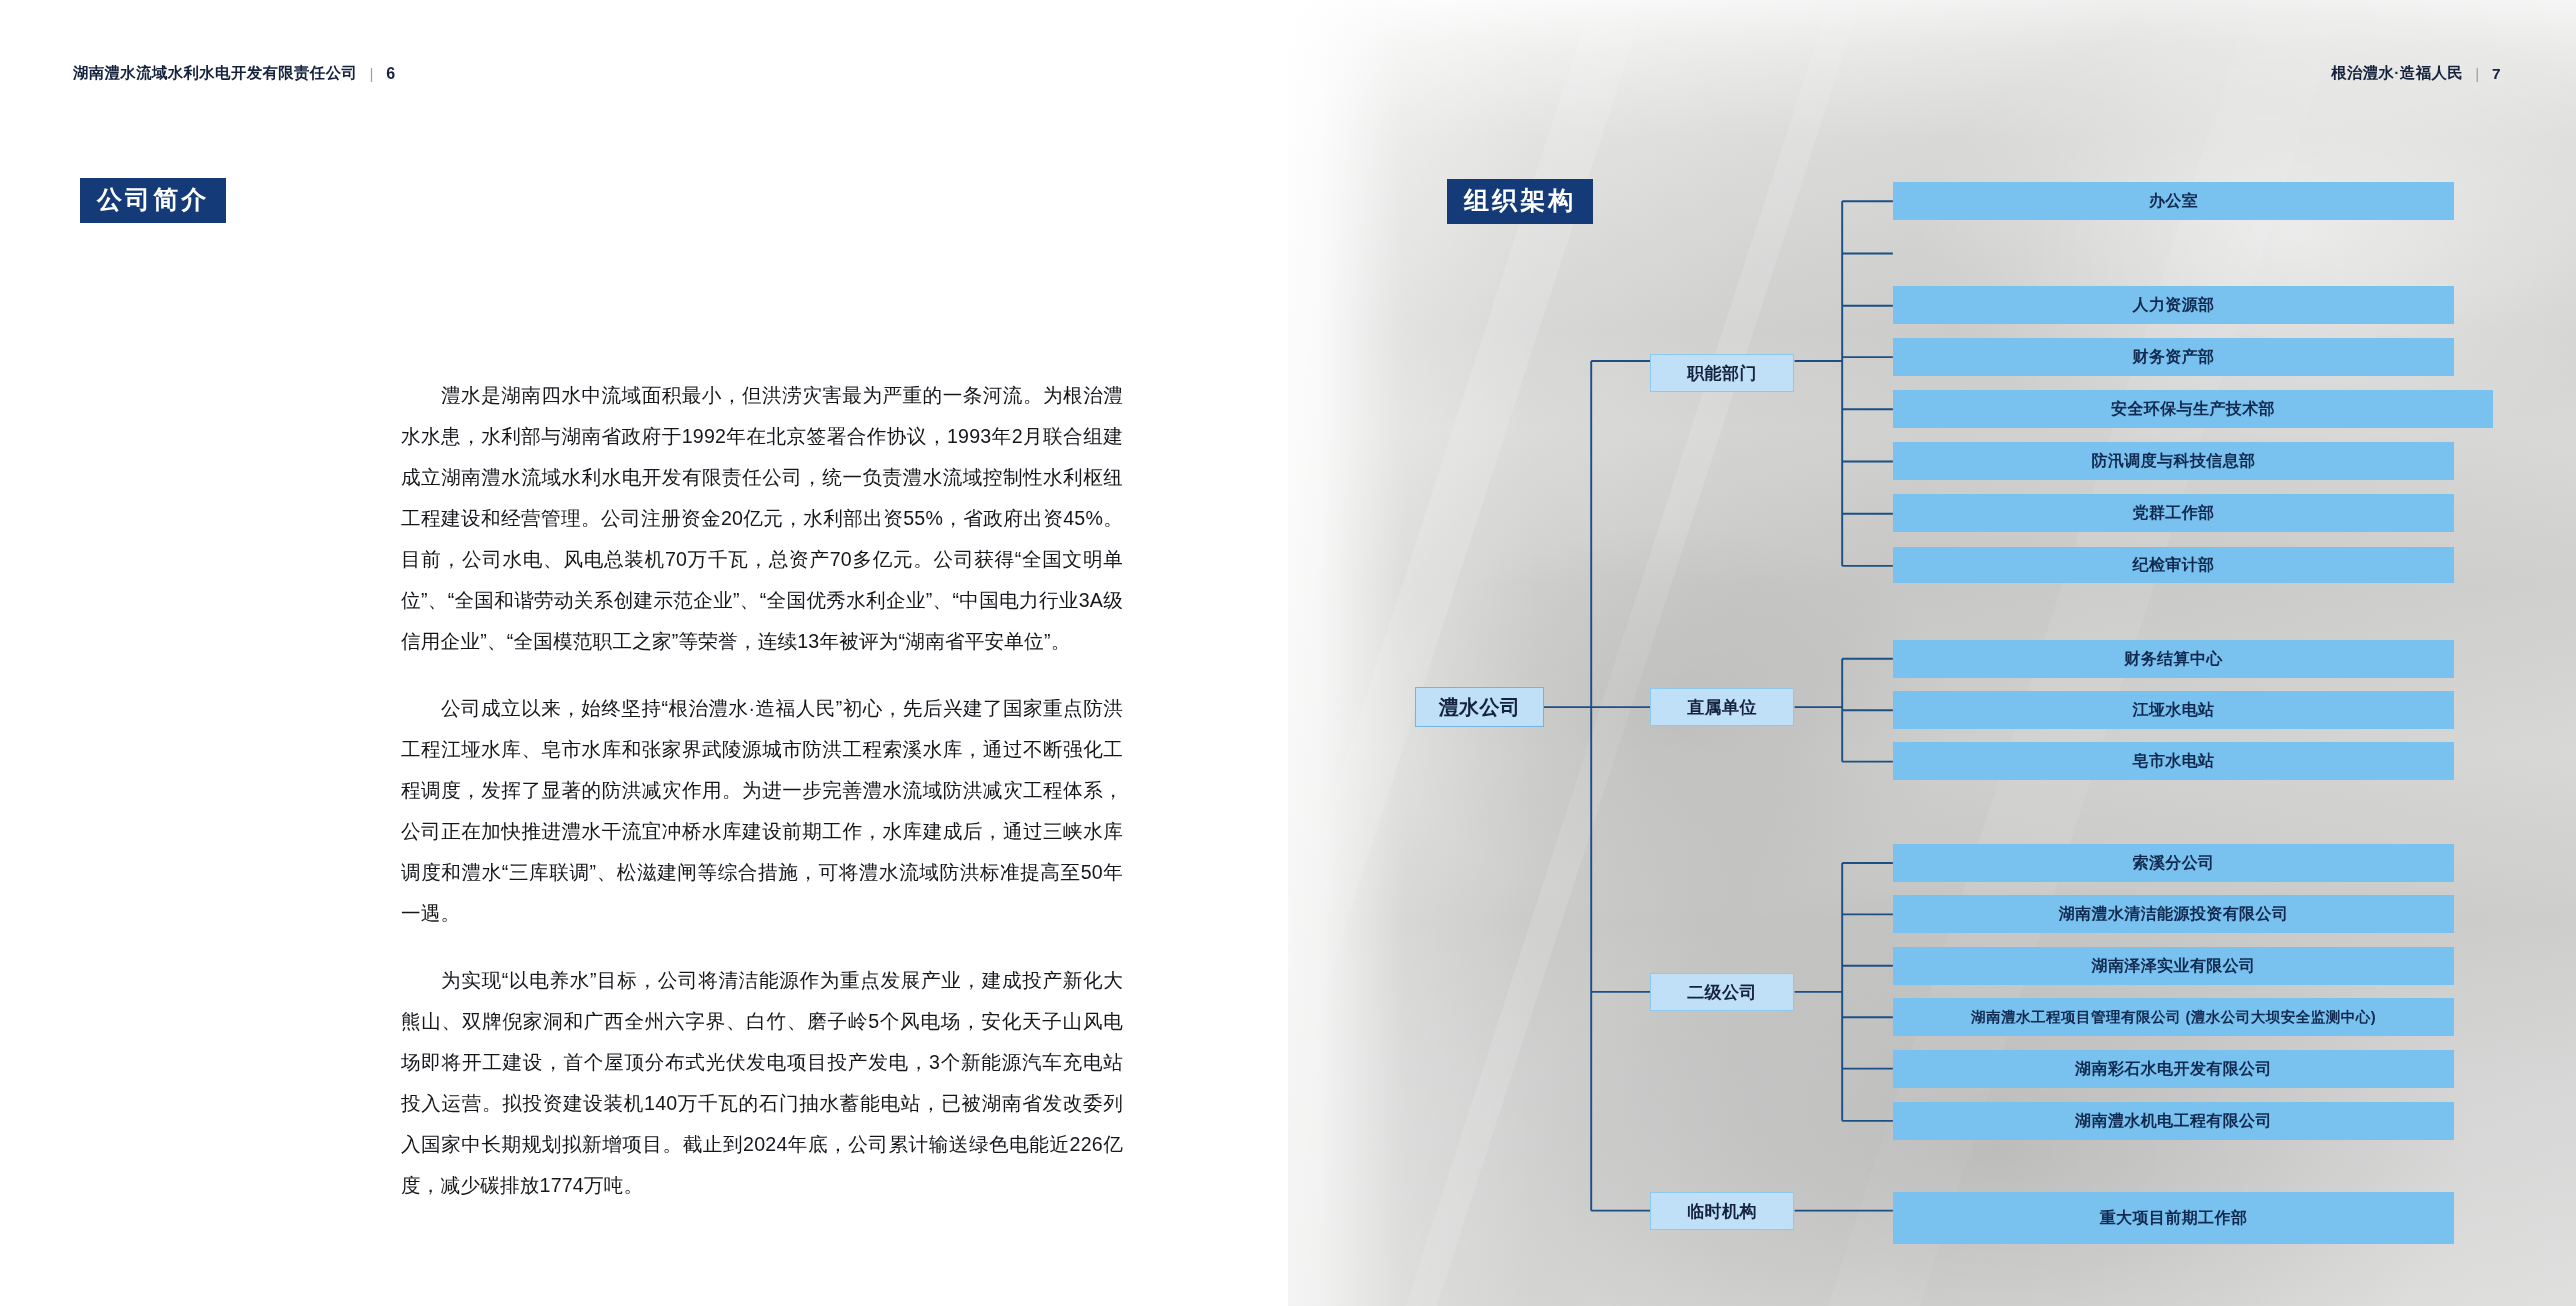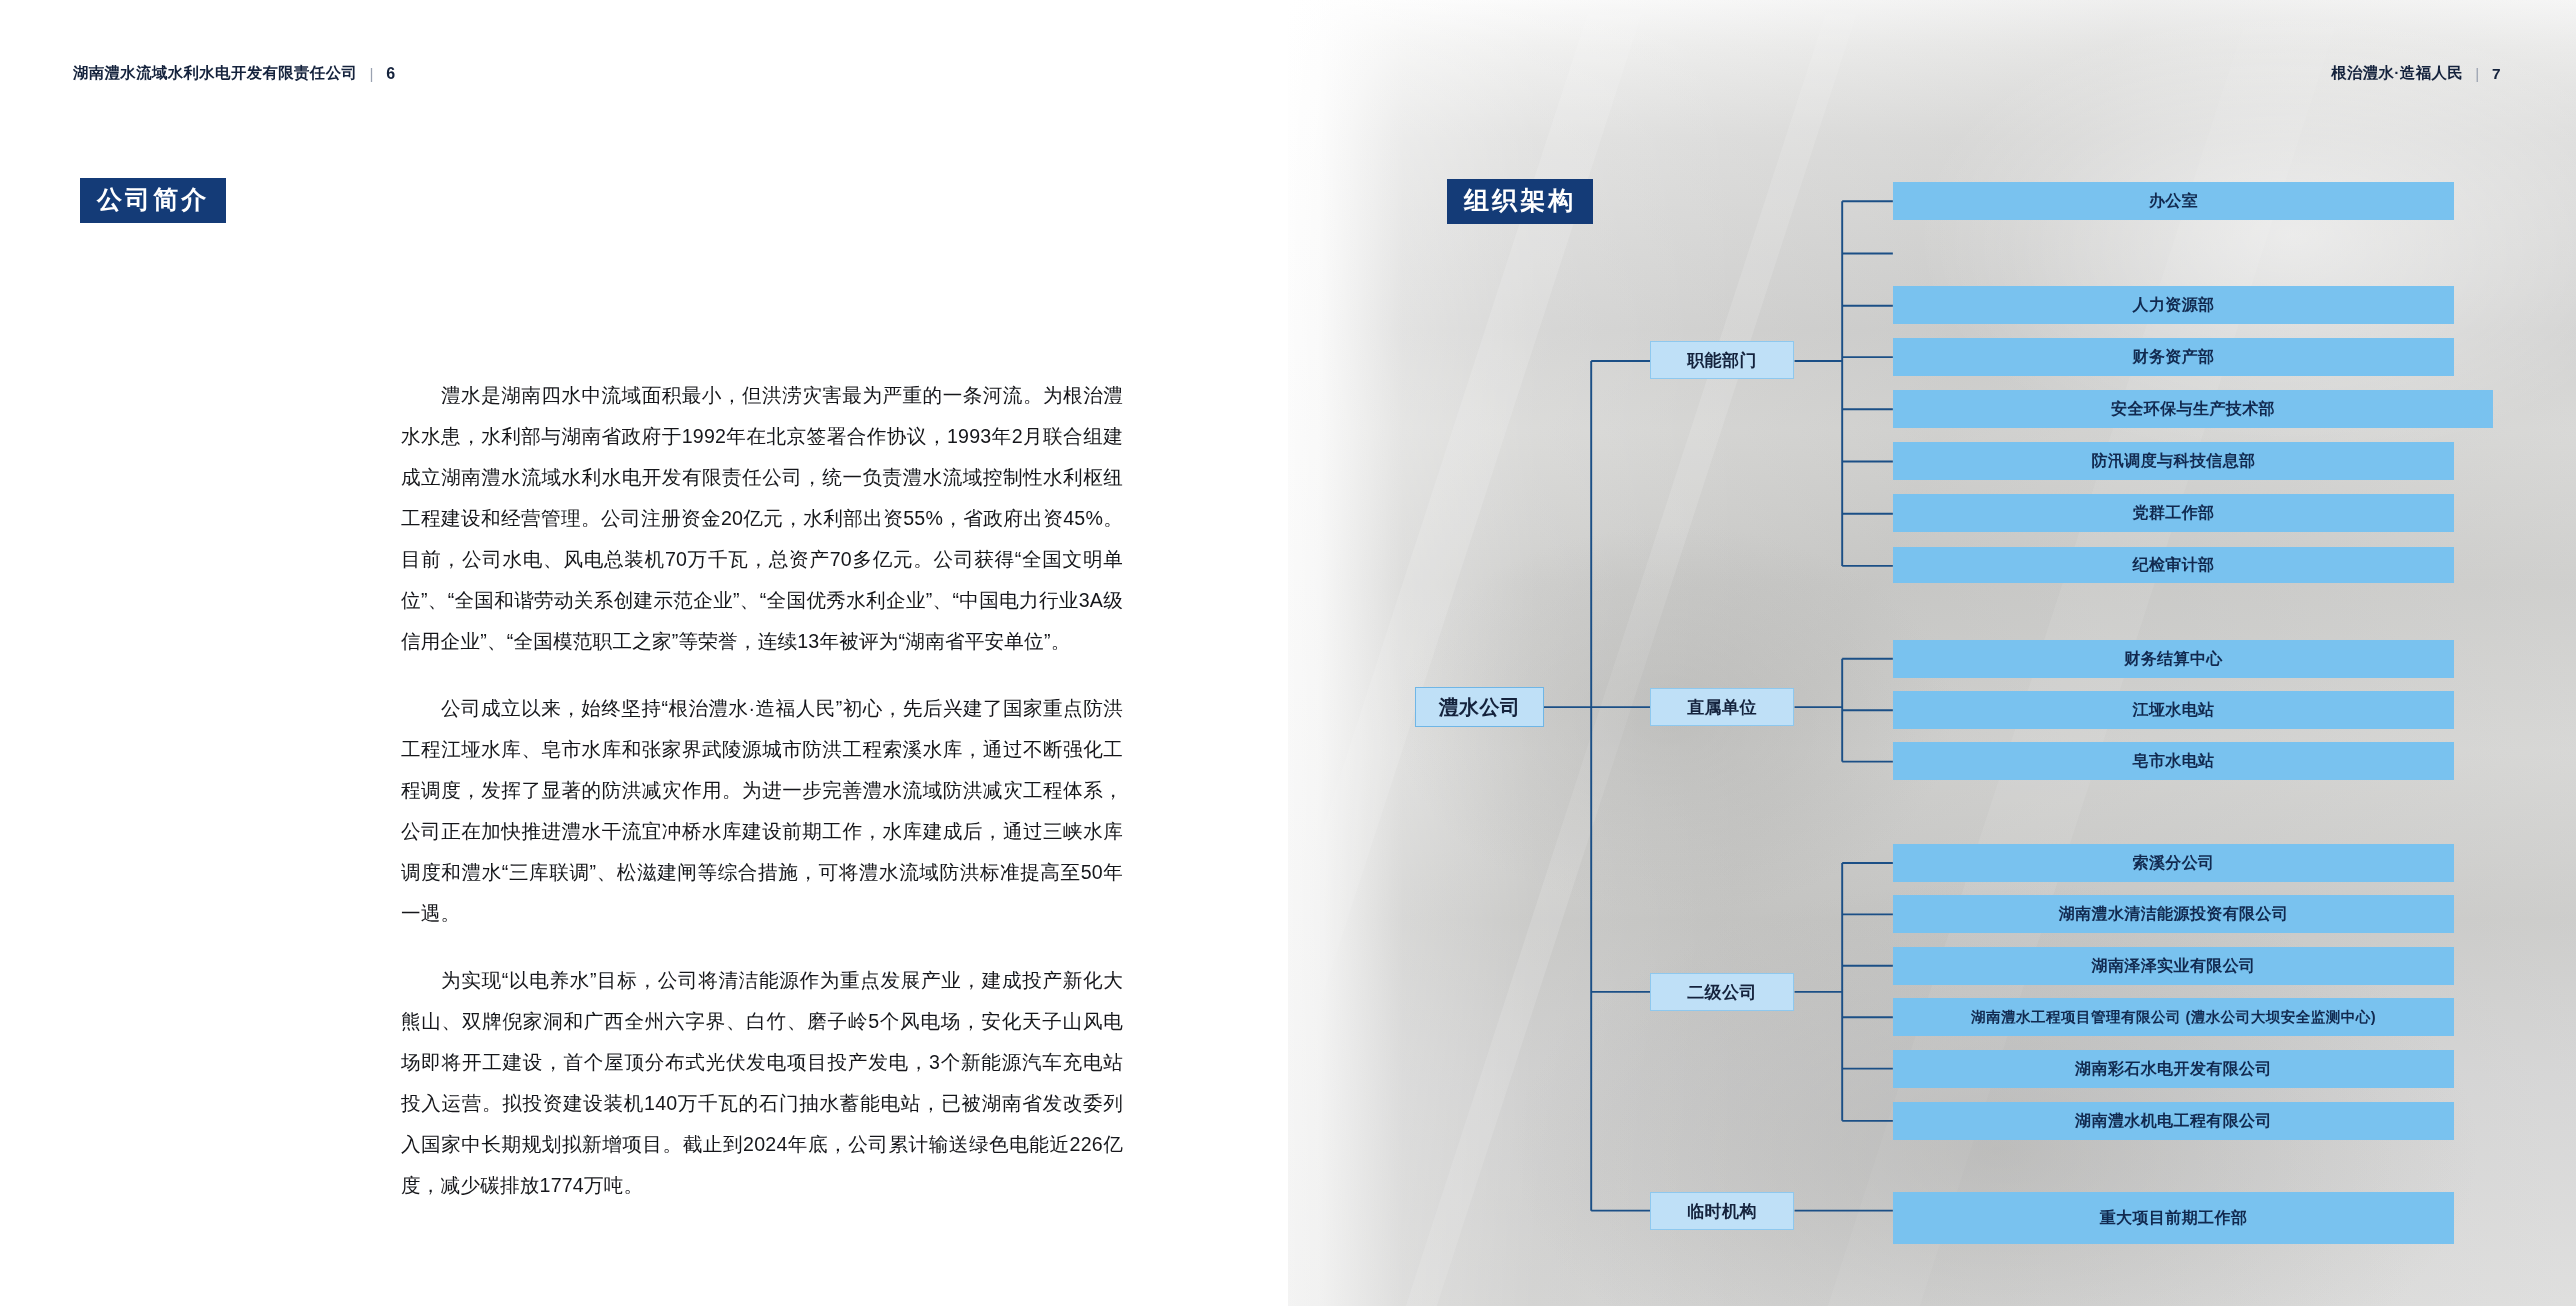--- a/index.html
+++ b/index.html
@@ -258,21 +258,21 @@
           <line x1="722" y1="1325" x2="788" y2="1325"></line>
           <line x1="722" y1="1392" x2="788" y2="1392"></line>
           <line x1="722" y1="1460" x2="788" y2="1460"></line>
 
           <line x1="660" y1="1577" x2="788" y2="1577"></line>
         </g>
       </svg>
 
       <div class="node node-root" style="left:127px; top:687px; width:129px; height:40px;">澧水公司</div>
 
-      <div class="node node-group" style="left:362px; top:341px; width:144px; height:38px;text-align:center;">职能部门</div>
+      <div class="node node-group" style="left:362px; top:354px; width:144px; height:38px;text-align:center;">职能部门</div>
       <div class="node node-group" style="left:362px; top:688px; width:144px; height:38px;">直属单位</div>
       <div class="node node-group" style="left:362px; top:973px; width:144px; height:38px;">二级公司</div>
       <div class="node node-group" style="left:362px; top:1192px; width:144px; height:38px;">临时机构</div>
 
       <div class="node node-leaf" style="left:605px; top:182px; width:561px; height:38px;">办公室</div>
       <div class="node node-leaf" style="left:605px; top:286px; width:561px; height:38px;">人力资源部</div>
       <div class="node node-leaf" style="left:605px; top:338px; width:561px; height:38px;">财务资产部</div>
       <div class="node node-leaf" style="left:605px; top:390px; width:600px; height:38px;">安全环保与生产技术部</div>
       <div class="node node-leaf" style="left:605px; top:442px; width:561px; height:38px;">防汛调度与科技信息部</div>
       <div class="node node-leaf" style="left:605px; top:494px; width:561px; height:38px;">党群工作部</div>

